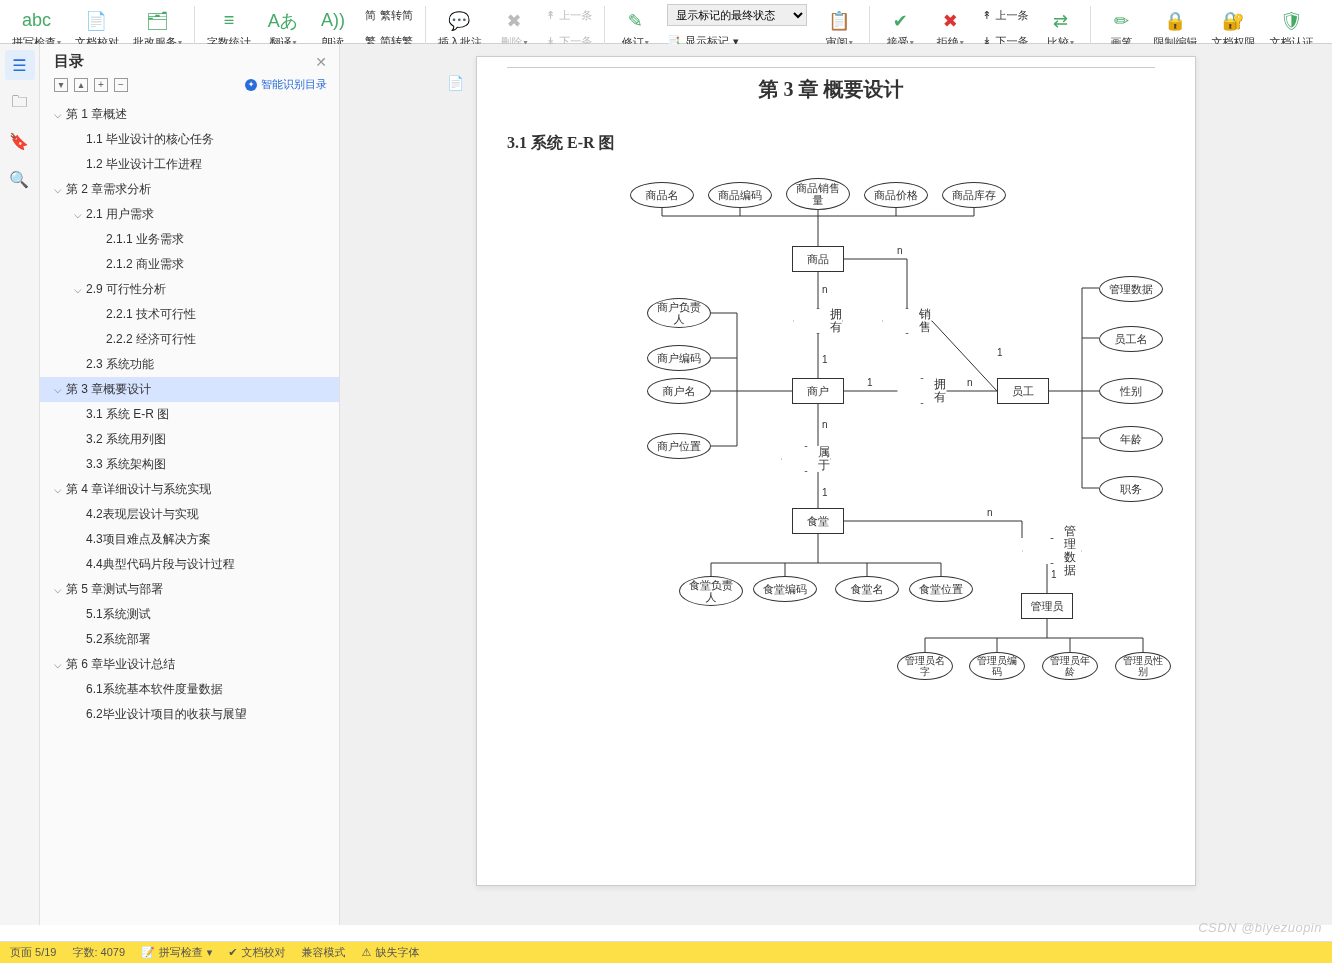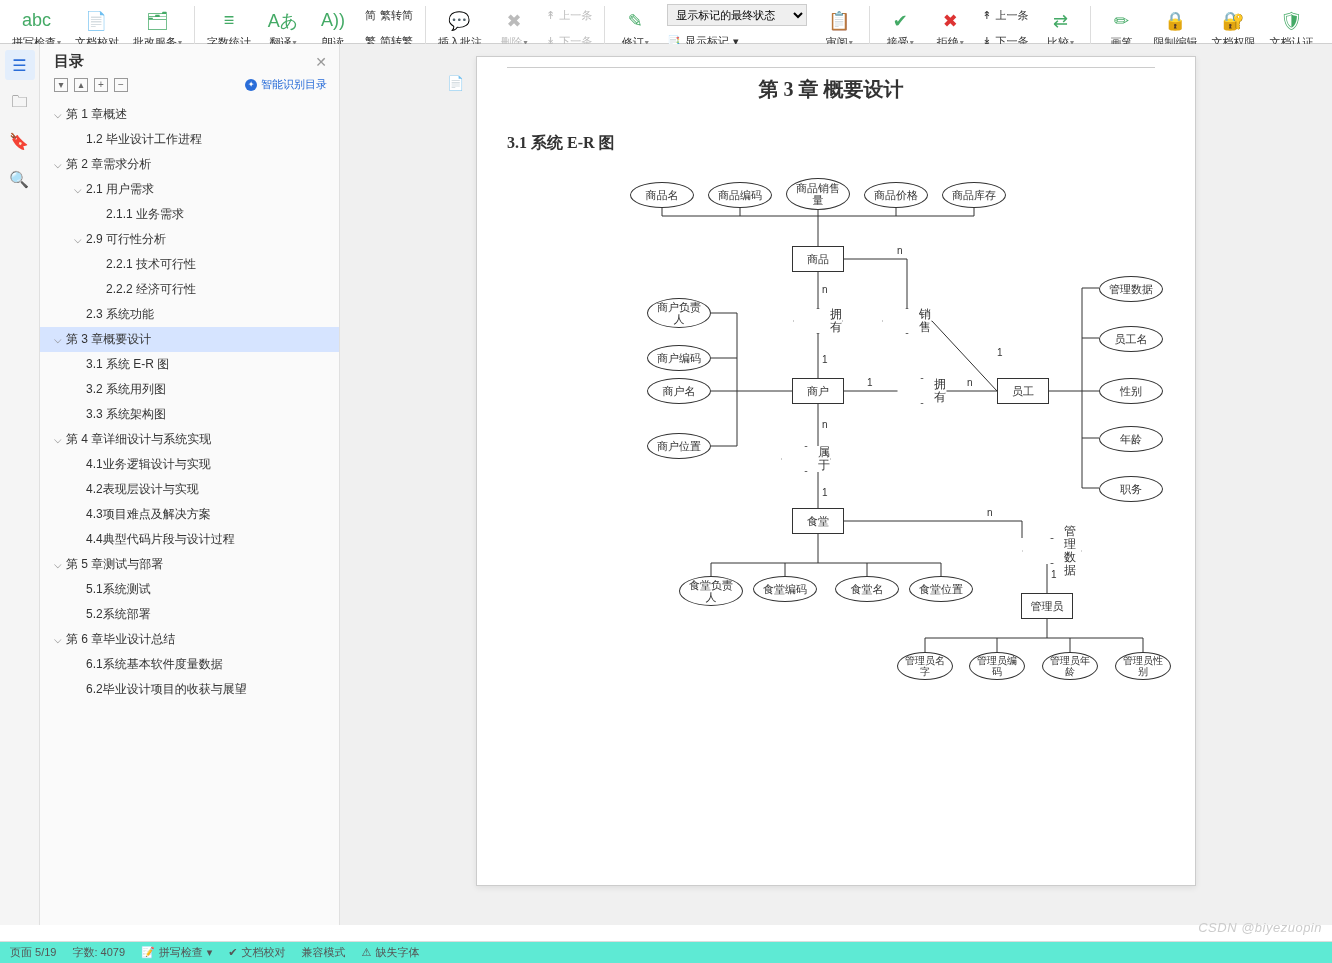--- a/index.html
+++ b/index.html
@@ -49,21 +49,21 @@
 .ell { border-radius: 50%; width: 64px; height: 26px; }
 .ellsm { border-radius: 50%; width: 56px; height: 24px; font-size: 10px; }
 .rect { width: 52px; height: 26px; }
 .dia { width: 50px; height: 26px; border: none; }
 .dia::before { content: ""; position: absolute; inset: 0; border: 1px solid #333; transform: rotate(0deg); clip-path: polygon(50% 0, 100% 50%, 50% 100%, 0 50%); background: #fff; }
 .dia span { position: relative; z-index: 1; font-size: 12px; margin-left: 36px; }
 svg.lines { position: absolute; inset: 0; width: 100%; height: 100%; pointer-events: none; }
 svg.lines line { stroke: #333; stroke-width: 1; }
 svg.lines text { font-size: 10px; fill: #333; }
 
-.statusbar { position: absolute; bottom: 0; left: 0; right: 0; height: 22px; background: #5eead4; border-top: 1px solid #ddd; display: flex; align-items: center; gap: 16px; padding: 0 10px; font-size: 11px; color: #555; }
+.statusbar { position: absolute; bottom: 0; left: 0; right: 0; height: 22px; background: #fde047; border-top: 1px solid #ddd; display: flex; align-items: center; gap: 16px; padding: 0 10px; font-size: 11px; color: #555; }
 .statusbar .sitem { display: flex; align-items: center; gap: 4px; }
 
 .watermark { position: absolute; right: 10px; bottom: 28px; color: #ccc; font-size: 13px; font-style: italic; letter-spacing: 0.5px; }
 </style>
 </head>
 <body>
 
 <div class="ribbon">
   <button class="rbtn">
       <span class="ico">abc</span>
@@ -231,34 +231,42 @@
           <span>智能识别目录</span>
         </div>
     </div>
     <div class="toclist" id="toclist">
         <div class="tocitem l1">
           <span class="chev">⌵</span>
           <span>第 1 章概述</span>
         </div>
         <div class="tocitem l2">
           <span class="chev"></span>
+          <span>1.1 毕业设计的核心任务</span>
+        </div>
+        <div class="tocitem l2">
+          <span class="chev"></span>
           <span>1.2 毕业设计工作进程</span>
         </div>
         <div class="tocitem l1">
           <span class="chev">⌵</span>
           <span>第 2 章需求分析</span>
         </div>
         <div class="tocitem l2">
           <span class="chev">⌵</span>
           <span>2.1 用户需求</span>
         </div>
         <div class="tocitem l3">
           <span class="chev"></span>
           <span>2.1.1 业务需求</span>
         </div>
+        <div class="tocitem l3">
+          <span class="chev"></span>
+          <span>2.1.2 商业需求</span>
+        </div>
         <div class="tocitem l2">
           <span class="chev">⌵</span>
           <span>2.9 可行性分析</span>
         </div>
         <div class="tocitem l3">
           <span class="chev"></span>
           <span>2.2.1 技术可行性</span>
         </div>
         <div class="tocitem l3">
           <span class="chev"></span>
@@ -280,24 +288,20 @@
           <span class="chev"></span>
           <span>3.2 系统用列图</span>
         </div>
         <div class="tocitem l2">
           <span class="chev"></span>
           <span>3.3 系统架构图</span>
         </div>
         <div class="tocitem l1">
           <span class="chev">⌵</span>
           <span>第 4 章详细设计与系统实现</span>
-        </div>
-        <div class="tocitem l2">
-          <span class="chev"></span>
-          <span>4.1业务逻辑设计与实现</span>
         </div>
         <div class="tocitem l2">
           <span class="chev"></span>
           <span>4.2表现层设计与实现</span>
         </div>
         <div class="tocitem l2">
           <span class="chev"></span>
           <span>4.3项目难点及解决方案</span>
         </div>
         <div class="tocitem l2">

